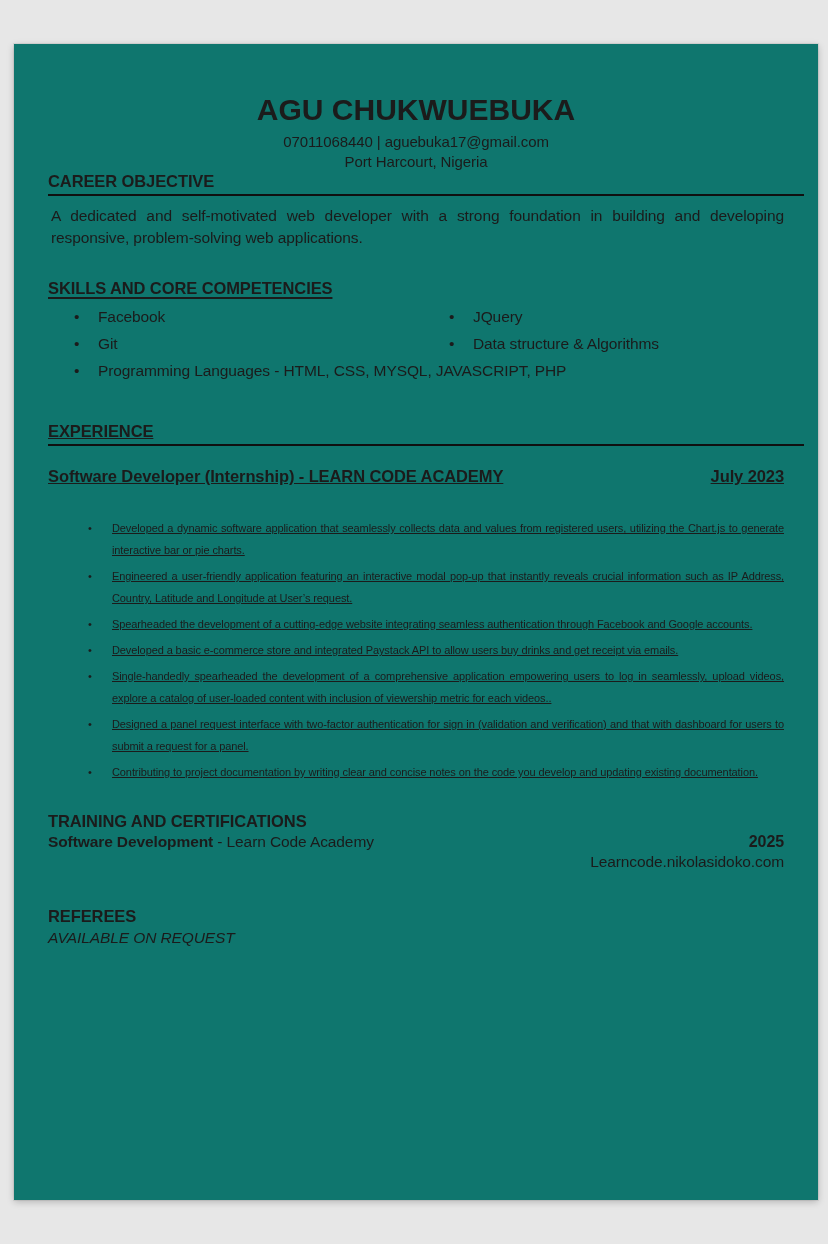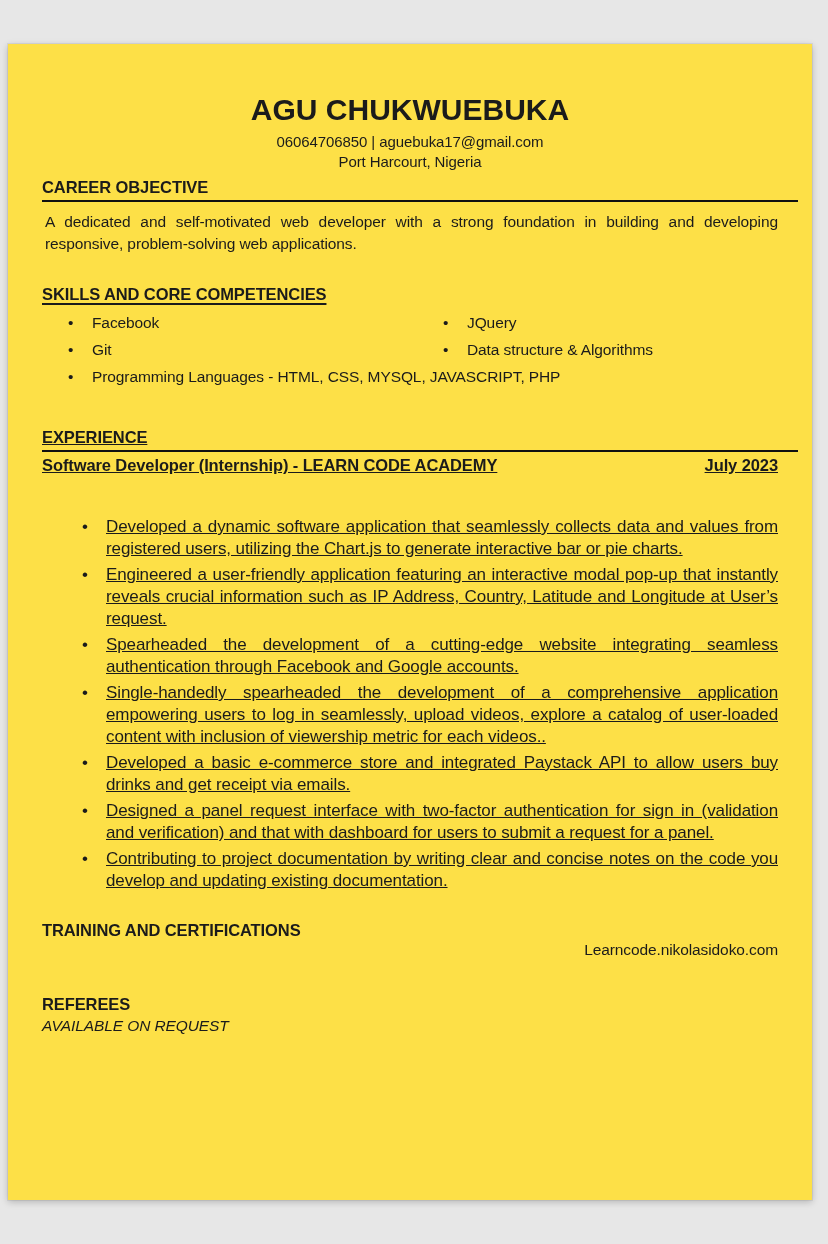--- a/index.html
+++ b/index.html
@@ -7,25 +7,25 @@
     padding: 0;
     width: 828px;
     height: 1244px;
     background: #e7e7e7;
     font-family: "Liberation Sans", sans-serif;
     color: #1b1b1b;
     overflow: hidden;
   }
   .paper {
     position: absolute;
-    left: 8px;
+    left: 14px;
     top: 44px;
     width: 804px;
     height: 1156px;
-    background: #fde047;
+    background: #0f766e;
     box-shadow: 0 0 0 1px rgba(0,0,0,0.06), 0 2px 7px rgba(0,0,0,0.22);
     box-sizing: border-box;
   }
   .content {
     padding: 50px 34px 0 34px;
     letter-spacing: -0.1px;
   }
   
   .name {
     text-align: center;
@@ -51,21 +51,21 @@
     padding-bottom: 3px;
     margin-right: -20px;
   }
   .underlined-heading {
     display: inline-block;
     text-decoration: underline;
     text-decoration-thickness: 2px;
     text-underline-offset: 3px;
   }
   
-  .co-heading { margin-top: 6px; }
+  .co-heading { }
   .objective-text {
     margin-top: 9px;
     font-size: 15.5px;
     line-height: 22px;
     padding-left: 3px;
     text-align: justify;
   }
   
   .skills-section { margin-top: 30px; }
   .skills-grid {
@@ -86,30 +86,30 @@
     left: 26px;
     top: 0;
   }
   .skill-item.span-two { grid-column: 1 / -1; }
   
   .experience-section { margin-top: 35px; text-decoration: underline; }
   .role-row {
     display: flex;
     justify-content: space-between;
     align-items: flex-end;
-    margin-top: 3px;
+    margin-top: 20px;
     font-size: 16.5px;
     font-weight: bold;
     line-height: 20px;
   }
   .xp-list {
     list-style: none;
-    margin: 41px 0 0 0;
+    margin: 31px 0 0 0;
     padding: 0;
-    font-size: 17px;
+    font-size: 11px;
     line-height: 22px;
   }
   .xp-list li {
     position: relative;
     padding-left: 64px;
     text-align: justify;
     margin-bottom: 4px;
   }
   .xp-list li::before {
     content: "\2022";
@@ -139,21 +139,21 @@
   }
 </style>
 </head>
 <body>
 
 <div class="paper">
   <div class="content">
 
     <div class="name">AGU CHUKWUEBUKA</div>
     <div class="contact-block">
-      <div class="contact-line">06064706850 | aguebuka17@gmail.com</div>
+      <div class="contact-line">07011068440 | aguebuka17@gmail.com</div>
       <div class="contact-line">Port Harcourt, Nigeria</div>
     </div>
 
     <div class="section-heading ruled co-heading">CAREER OBJECTIVE</div>
     <div class="objective-text">A dedicated and self-motivated web developer with a strong foundation in building and developing responsive, problem-solving web applications.</div>
 
     <div class="skills-section">
       <div class="section-heading"><span class="underlined-heading">SKILLS AND CORE COMPETENCIES</span></div>
       <div class="skills-grid">
         <div class="skill-item">Facebook</div>
@@ -167,29 +167,33 @@
     <div class="experience-section">
       <div class="section-heading ruled">EXPERIENCE</div>
       <div class="role-row">
         <span>Software Developer (Internship) - LEARN CODE ACADEMY</span>
         <span>July 2023</span>
       </div>
       <ul class="xp-list">
         <li>Developed a dynamic software application that seamlessly collects data and values from registered users, utilizing the Chart.js to generate interactive bar or pie charts.</li>
         <li>Engineered a user-friendly application featuring an interactive modal pop-up that instantly reveals crucial information such as IP Address, Country, Latitude and Longitude at User’s request.</li>
         <li>Spearheaded the development of a cutting-edge website integrating seamless authentication through Facebook and Google accounts.</li>
+        <li>Developed a basic e-commerce store and integrated Paystack API to allow users buy drinks and get receipt via emails.</li>
         <li>Single-handedly spearheaded the development of a comprehensive application empowering users to log in seamlessly, upload videos, explore a catalog of user-loaded content with inclusion of viewership metric for each videos..</li>
-        <li>Developed a basic e-commerce store and integrated Paystack API to allow users buy drinks and get receipt via emails.</li>
         <li>Designed a panel request interface with two-factor authentication for sign in (validation and verification) and that with dashboard for users to submit a request for a panel.</li>
         <li>Contributing to project documentation by writing clear and concise notes on the code you develop and updating existing documentation.</li>
       </ul>
     </div>
 
     <div class="training-section">
       <div class="section-heading">TRAINING AND CERTIFICATIONS</div>
+      <div class="training-row">
+        <span class="training-course"><span class="bold-part">Software Development</span><span> - Learn Code Academy</span></span>
+        <span class="training-year">2025</span>
+      </div>
       <div class="training-link">Learncode.nikolasidoko.com</div>
     </div>
 
     <div class="referees-section">
       <div class="section-heading">REFEREES</div>
       <div class="referees-text">AVAILABLE ON REQUEST</div>
     </div>
 
   </div>
 </div>

